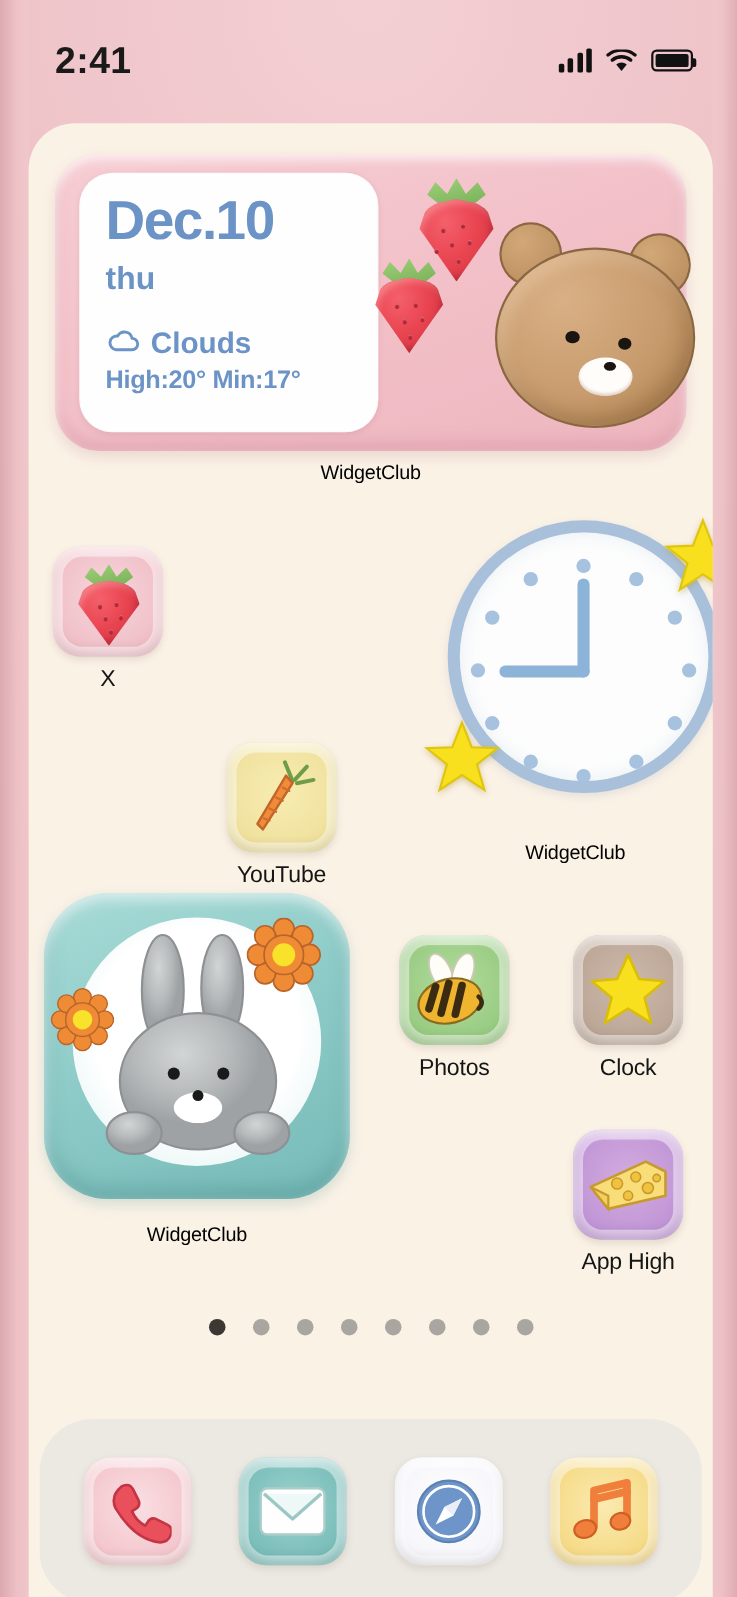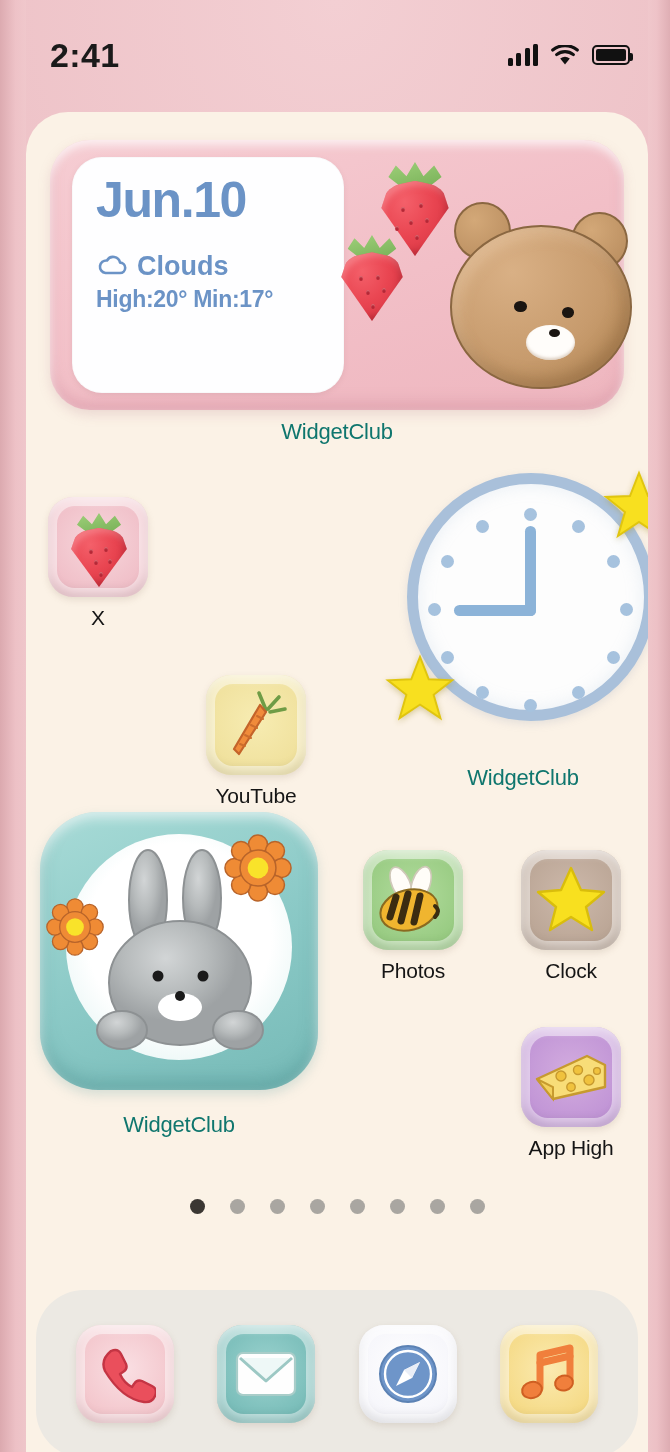--- a/index.html
+++ b/index.html
@@ -112,22 +112,22 @@
     border:2px solid #8a6741; box-sizing:border-box;
     box-shadow:inset -6px -8px 16px rgba(110,75,40,.35), inset 6px 8px 14px rgba(255,230,200,.35);
   }
   .bear .eye{ position:absolute; width:6.5%; height:5.5%; background:#1a1511; border-radius:50%; }
   .bear .snout{ position:absolute; width:26%; height:18%; background:#fffdfa; border-radius:50%;
     box-shadow:inset 0 -2px 3px rgba(200,180,160,.6); }
   .bear .nose{ position:absolute; width:6%; height:4.5%; background:#1a1511; border-radius:50%; }
 
   
   .widget-label, .app-label{
-    position:absolute; text-align:center; color:#0f766e;
-    font-size:22px; font-weight:500; letter-spacing:-.2px; white-space:nowrap;
+    position:absolute; text-align:center; color:#000000;
+    font-size:18px; font-weight:500; letter-spacing:-.2px; white-space:nowrap;
   }
 
   
   .app{ position:absolute; width:100px; }
   .app .tile{
     width:100px; height:100px; border-radius:25px; position:relative; overflow:hidden;
     box-shadow:inset 0 4px 8px rgba(255,255,255,.7),
                inset 0 -6px 11px rgba(0,0,0,.13),
                0 3px 7px rgba(150,130,110,.20);
   }
@@ -225,21 +225,22 @@
       <div class="batt">
           <i></i>
         </div>
     </div>
   </div>
 
   <div id="screen">
 
     <div id="weather-widget">
       <div id="weather-card">
-        <div id="wx-date">Jun.10</div>
+        <div id="wx-date">Dec.10</div>
+        <div id="wx-day">thu</div>
         <div id="wx-cond-row">
           <span>
             <svg width="32" height="22" viewBox="0 0 32 22">
               <path d="M9.5 19 h14.5 a5.2 5.2 0 0 0 0-10.4 a7 7 0 0 0-13 -2.1 A5 5 0 0 0 9.5 19 Z" fill="none" stroke="#6b93c6" stroke-width="2.6" stroke-linejoin="round"></path>
             </svg>
           </span>
           <span id="wx-cond">Clouds</span>
         </div>
         <div id="wx-temps">High:20° Min:17°</div>
       </div>

